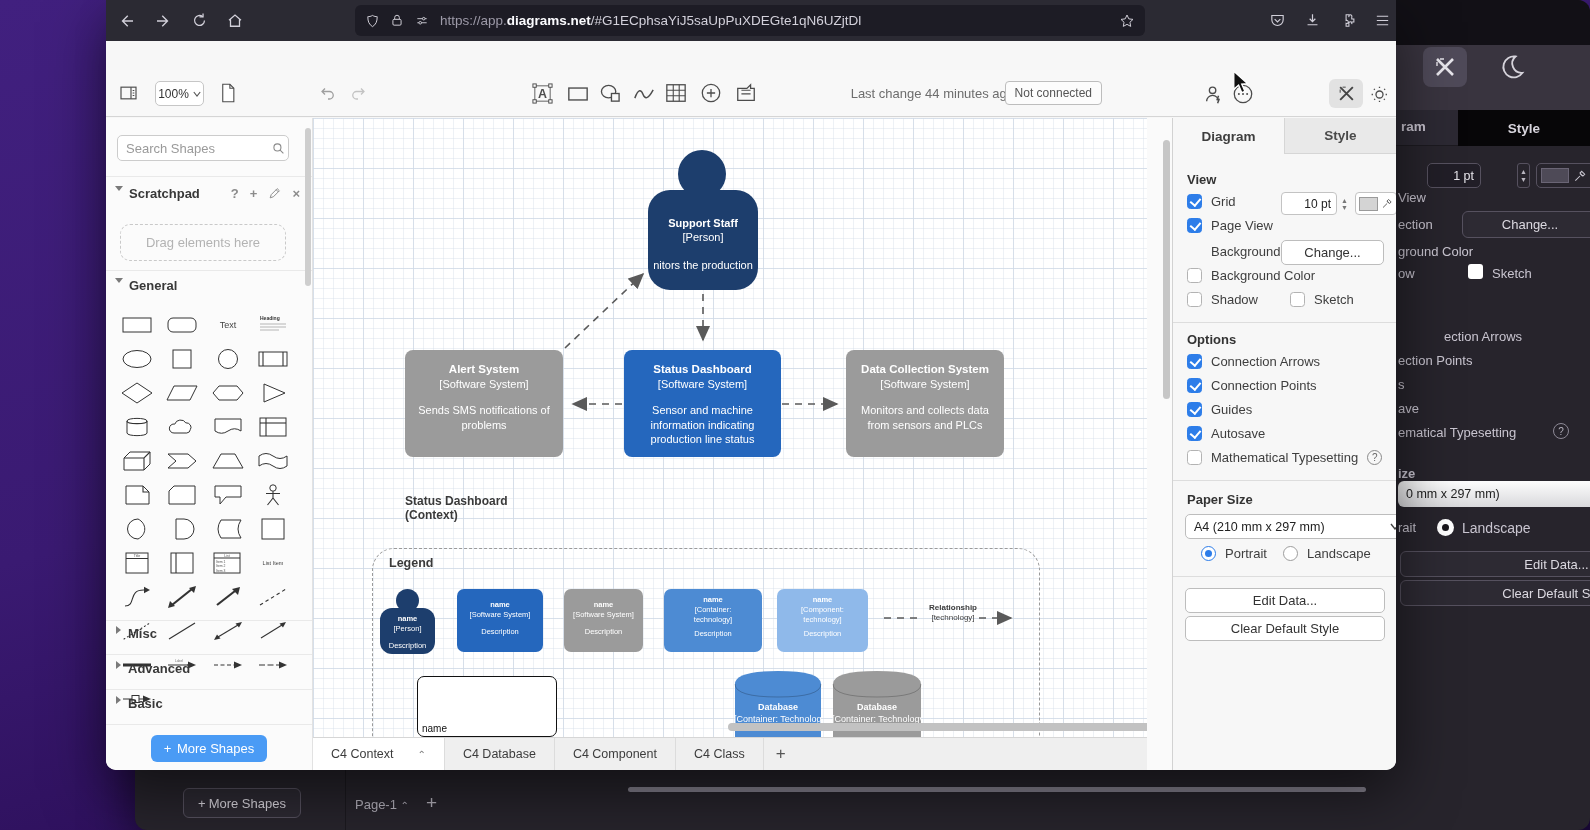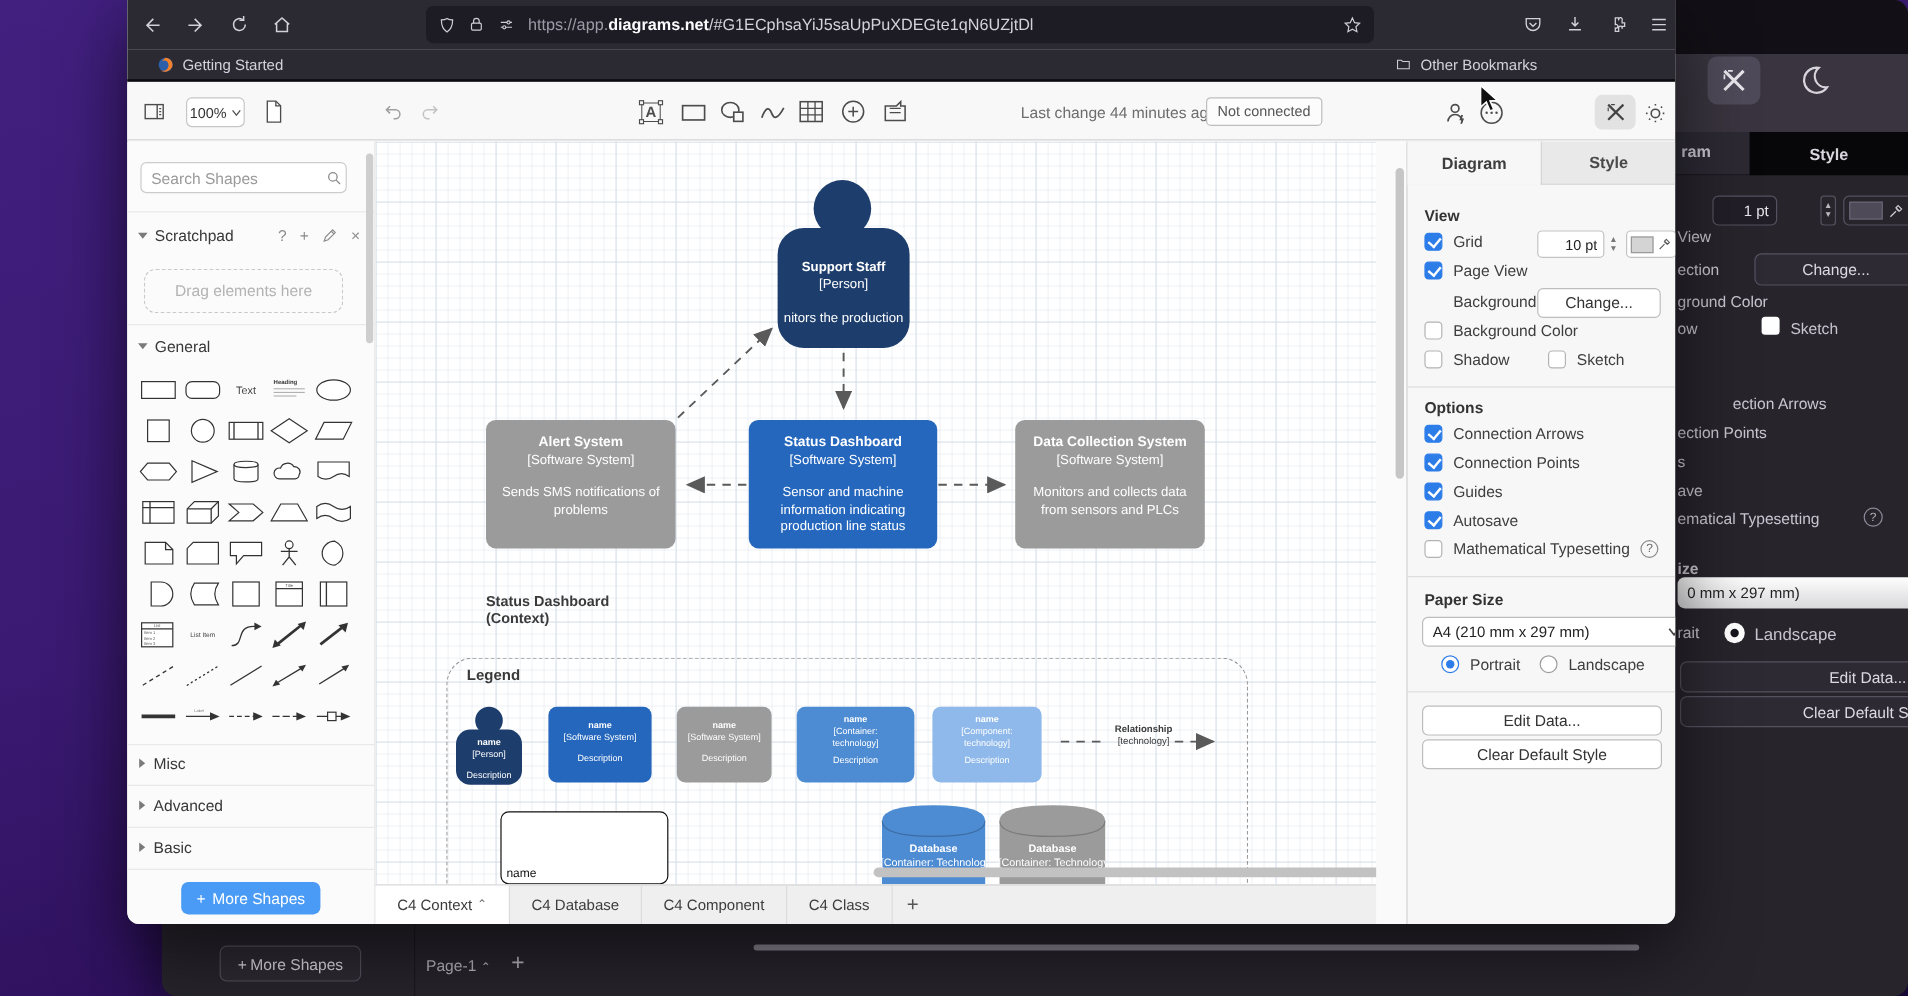--- a/index.html
+++ b/index.html
@@ -33,27 +33,27 @@
   .dtoolbar{position:absolute;left:0;top:70px;width:100%;height:47px;background:#f8f8f8;border-bottom:1px solid #d5d5d5}
   .tic{position:absolute;color:#4c4c4c}
   .zoombox{position:absolute;left:49px;top:11px;width:49px;height:25px;border:1px solid #c6c6c6;border-radius:5px;background:#fff;font-size:12px;color:#333;display:flex;align-items:center;justify-content:center;gap:4px}
   .lastchange{position:absolute;right:382px;top:16px;font-size:13px;color:#6d6d6d;white-space:nowrap}
   .notconn{position:absolute;right:294px;top:11px;height:24px;padding:0 9px;border:1px solid #bdbdbd;border-radius:4px;font-size:12px;color:#555;display:flex;align-items:center;background:#fcfcfc}
   .sketchbtn{position:absolute;left:1223px;top:9px;width:34px;height:29px;background:#e2e2e2;border-radius:6px;display:flex;align-items:center;justify-content:center;color:#444}
   
   .sidebar{position:absolute;left:0;top:118px;width:207px;height:652px;background:#fbfbfb;border-right:1px solid #e2e2e2}
   .search{position:absolute;left:11px;top:17px;width:172px;height:26px;border:1px solid #ccc;border-radius:5px;background:#fff;font-size:13px;color:#444;padding:0 24px 0 8px;outline:none}
   .search::placeholder{color:#9a9a9a}
-  .sechead{position:absolute;left:0;width:100%;height:20px;display:flex;align-items:center;font-size:13px;font-weight:normal;color:#383838}
+  .sechead{position:absolute;left:0;width:100%;height:20px;display:flex;font-size:13px;font-weight:bold;color:#383838}
   .caret{width:0;height:0;border-left:4px solid transparent;border-right:4px solid transparent;border-top:5px solid #7a7a7a;margin:0 6px 0 9px}
   .caret.r{border-top:4px solid transparent;border-bottom:4px solid transparent;border-left:5px solid #7a7a7a;border-right:none;margin:0 7px 0 10px}
   .padicons{position:absolute;right:12px;display:flex;gap:11px;color:#8b8b8b;font-size:13px}
   .dropzone{position:absolute;left:14px;top:106px;width:166px;height:37px;border:1.5px dashed #c9c9c9;border-radius:10px;display:flex;align-items:center;justify-content:center;color:#b3b3b3;font-size:13px}
   .divline{position:absolute;left:0;width:100%;height:1px;background:#e9e9e9}
-  .shapegrid{position:absolute;left:8px;top:190px;width:182px;display:grid;grid-template-columns:repeat(5,1fr);grid-auto-rows:34px}
+  .shapegrid{position:absolute;left:8px;top:190px;width:182px;display:grid;grid-template-columns:repeat(4,1fr);grid-auto-rows:34px}
   .shapecell{display:flex;align-items:center;justify-content:center;color:#2f2f2f}
   .moreshapes{position:absolute;left:45px;top:617px;width:116px;height:27px;background:#4a9bf5;border:none;border-radius:6px;color:#fff;font-size:13px;display:flex;align-items:center;justify-content:center;gap:2px}
   .sb-scroll{position:absolute;left:199px;top:10px;width:6px;height:158px;border-radius:3px;background:#cecece}
   
   .canvas{position:absolute;left:207px;top:118px;width:834px;height:619px;overflow:hidden;background-color:#fff;
     background-image:
       linear-gradient(rgba(208,218,230,.75) 1px,transparent 1px),
       linear-gradient(90deg,rgba(208,218,230,.75) 1px,transparent 1px),
       linear-gradient(rgba(216,224,234,.45) 1px,transparent 1px),
       linear-gradient(90deg,rgba(216,224,234,.45) 1px,transparent 1px);
@@ -70,21 +70,21 @@
   .lgbox b{font-size:7.5px}
   .lgdesc{display:block;margin-top:7px}
   .rel-label{position:absolute;left:592px;top:485px;width:96px;text-align:center;font-size:8px;color:#3d3d3d;line-height:1.3}
   .plainnode{position:absolute;background:#fff;border:1.3px solid #111;border-radius:7px}
   .plainnode span{position:absolute;left:4px;bottom:2px;font-size:10px;color:#111}
   .cyl{position:absolute}
   .cyltxt{position:absolute;left:0;top:26px;width:100%;text-align:center;color:#fff;font-size:9px;line-height:1.3;overflow:hidden}
   .hscroll{position:absolute;left:415px;top:605px;width:521px;height:8px;border-radius:4px;background:#c2c2c2}
   
   .tabstrip{position:absolute;left:207px;top:737px;width:834px;height:33px;background:#efefef;border-top:1px solid #d6d6d6;display:flex;align-items:stretch}
-  .ptab{padding:0 18px;display:flex;align-items:center;gap:4px;font-size:12.5px;color:#3c3c3c;border-right:1px solid #dcdcdc}
+  .ptab{padding:0 18px;display:flex;align-items:center;gap:24px;font-size:12.5px;color:#3c3c3c;border-right:1px solid #dcdcdc}
   .ptab.active{background:#fff;font-weight:normal}
   .ptab .up{font-size:10px;color:#777}
   .addtab{width:34px;display:flex;align-items:center;justify-content:center;color:#555;font-size:17px}
   
   .gutter{position:absolute;left:1041px;top:118px;width:25px;height:652px;background:#fafafa}
   .v-scroll{position:absolute;left:1057px;top:140px;width:7px;height:259px;border-radius:4px;background:#c6c6c6}
   .fpanel{position:absolute;left:1066px;top:118px;width:224px;height:652px;background:#f7f7f7;border-left:1px solid #d2d2d2}
   .ftabs{position:absolute;left:0;top:0;width:100%;height:36px;background:#e9e9e9;display:flex}
   .ftab{flex:1;display:flex;align-items:center;justify-content:center;font-size:13.5px;color:#3e3e3e}
   .ftab.active{background:#f7f7f7;font-weight:bold}
@@ -242,35 +242,20 @@
           <path d="M9 4 h4 v3 a2.2 2.2 0 1 1 4 0 v3 h3 v4 h-3 v3 a2.2 2.2 0 1 0 -4 0 v3 h-4 v-4 a2.2 2.2 0 1 0 0 -4 z" stroke="currentColor" stroke-width="1.5" fill="none" transform="translate(1,0)"></path>
         </svg>
       </div>
     <div class="navbtn" style="position:absolute;left:1255px">
         <svg width="17" height="17" viewBox="0 0 24 24">
           <path d="M4 6 H20 M4 12 H20 M4 18 H20" stroke="currentColor" stroke-width="1.7"></path>
         </svg>
       </div>
   </div>
 
-  <div class="bookbar">
-    <span style="margin-left:25px">
-        <svg width="14" height="14" viewBox="0 0 24 24">
-          <circle cx="12" cy="12" r="10" fill="#2b5faa"></circle>
-          <path d="M12 2 a10 10 0 0 1 9 14 a11 11 0 0 1 -16 4 c6 2 12 -2 11 -9 c-1 -5 -6 -6 -9 -4 c2 -3 5 -5 5 -5 z" fill="#f2802a"></path>
-        </svg>
-      </span>
-    <span class="bktxt">Getting Started</span>
-    <span style="position:absolute;right:115px;display:flex;align-items:center;gap:7px">
-      <svg width="15" height="13" viewBox="0 0 24 24">
-          <path d="M3 6 h6 l2 2 h10 v11 H3 z" stroke="#cfcdd6" stroke-width="1.6" fill="none"></path>
-        </svg>
-      <span class="bktxt" style="margin:0">Other Bookmarks</span>
-    </span>
-  </div>
 
   <div class="dtoolbar">
     <span class="tic" style="left:12px;top:13px">
         <svg width="21" height="20" viewBox="0 0 24 24">
           <rect x="3" y="5" width="18" height="14" stroke="currentColor" stroke-width="1.4" fill="none"></rect>
           <line x1="15" y1="5" x2="15" y2="19" stroke="currentColor" stroke-width="1.4"></line>
           <path d="M17 9 h2 M17 12 h2 M17 15 h2" stroke="currentColor" stroke-width="1.2"></path>
         </svg>
       </span>
     <div class="zoombox">

